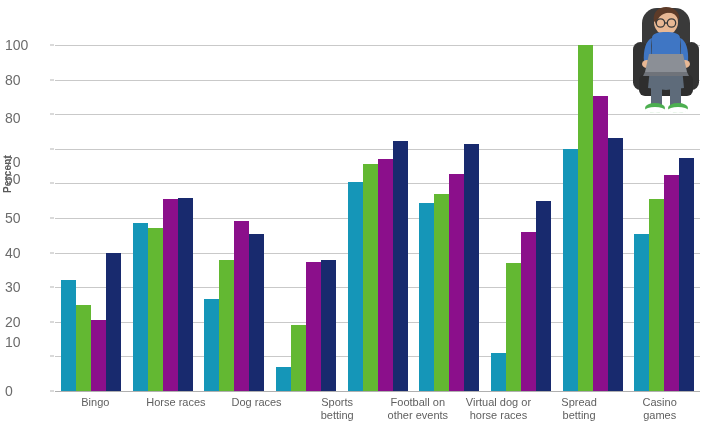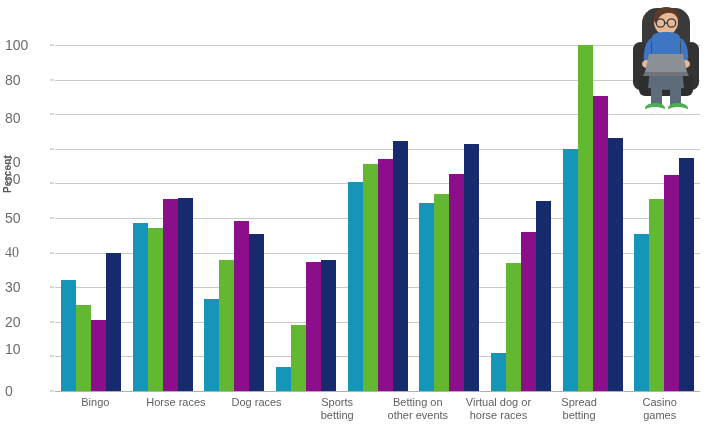--- a/index.html
+++ b/index.html
@@ -135,27 +135,27 @@
 </head>
 <body>
 
 <div id="chart-root">
 
   <div id="y-axis-title">Percent</div>
 
   <div id="y-ticks">
       <div class="ytick-label" style="top: 346px;">0</div>
       <div class="ytick-dash" style="top: 346px;"></div>
-      <div class="ytick-label" style="top: 304px;">10</div>
+      <div class="ytick-label" style="top: 297px;">10</div>
       <div class="ytick-dash" style="top: 311.4px;"></div>
       <div class="ytick-label" style="top: 276.8px;">20</div>
       <div class="ytick-dash" style="top: 276.8px;"></div>
       <div class="ytick-label" style="top: 242.2px;">30</div>
       <div class="ytick-dash" style="top: 242.2px;"></div>
-      <div class="ytick-label" style="top: 207.6px; font-family: Liberation Serif, serif;">40</div>
+      <div class="ytick-label" style="top: 207.6px;">40</div>
       <div class="ytick-dash" style="top: 207.6px;"></div>
       <div class="ytick-label" style="top: 173px;">50</div>
       <div class="ytick-dash" style="top: 173px;"></div>
       <div class="ytick-label" style="top: 134px;">60</div>
       <div class="ytick-dash" style="top: 138.4px;"></div>
       <div class="ytick-label" style="top: 117px;">70</div>
       <div class="ytick-dash" style="top: 103.8px;"></div>
       <div class="ytick-label" style="top: 73px;">80</div>
       <div class="ytick-dash" style="top: 69.2px;"></div>
       <div class="ytick-label" style="top: 34.6px;">80</div>
@@ -243,21 +243,21 @@
         <div>Horse races</div>
       </div>
       <div class="xlabel">
         <div>Dog races</div>
       </div>
       <div class="xlabel">
         <div>Sports</div>
         <div>betting</div>
       </div>
       <div class="xlabel">
-        <div>Betting on</div>
+        <div>Football on</div>
         <div>other events</div>
       </div>
       <div class="xlabel">
         <div>Virtual dog or</div>
         <div>horse races</div>
       </div>
       <div class="xlabel">
         <div>Spread</div>
         <div>betting</div>
       </div>

